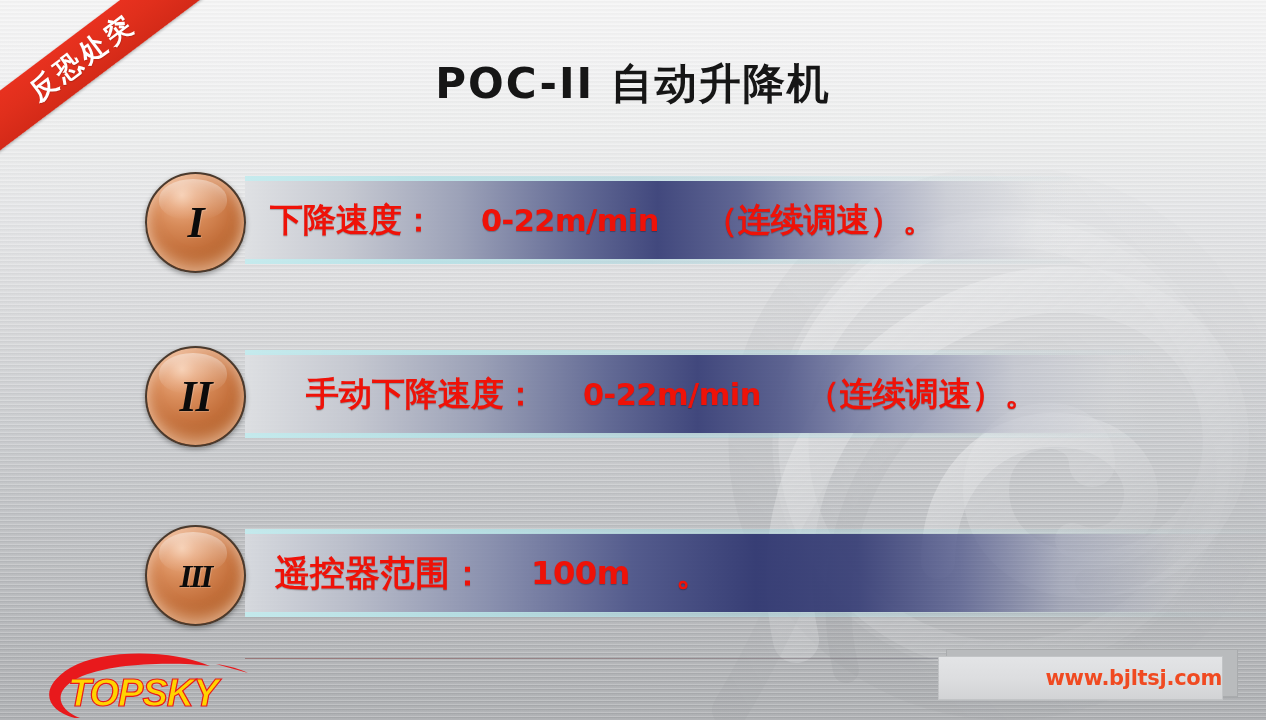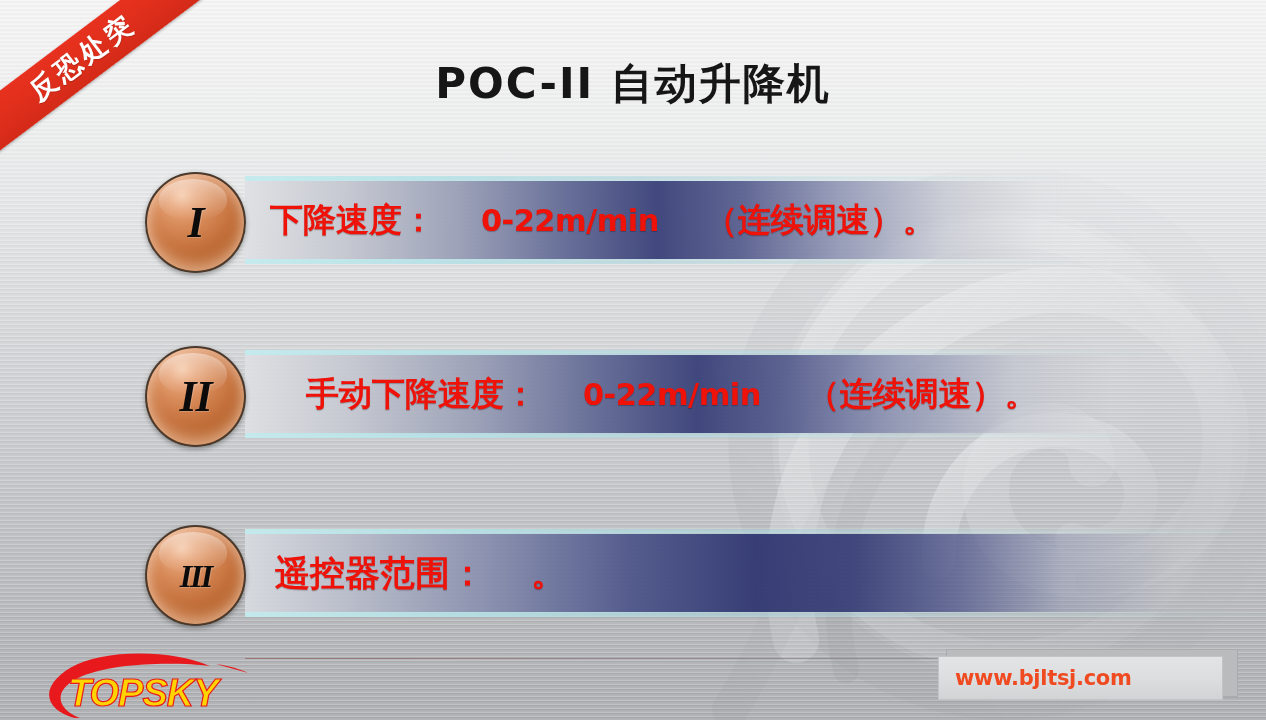--- a/index.html
+++ b/index.html
@@ -282,20 +282,21 @@
   .url-box {
     position: absolute;
     left: 0;
     top: 3px;
     width: 283px;
     height: 42px;
     background: linear-gradient(to bottom, #e3e4e6 0%, #dcdddf 55%, #d2d3d5 100%);
     border: 1px solid #c2c4c6;
     display: flex;
     align-items: center;
+    justify-content: flex-end;
   }
   .url-text {
     margin-left: 16px;
     color: #f04a21;
     font-size: 21px;
     font-weight: bold;
     font-family: "DejaVu Sans", "Liberation Sans", sans-serif;
     letter-spacing: -0.3px;
   }
 </style>
@@ -377,20 +378,21 @@
     <div class="band">
       <div class="band-edge top"></div>
       <div class="band-fill"></div>
       <div class="band-edge bot"></div>
     </div>
     <div class="badge">
       <span class="badge-num roman-3">III</span>
     </div>
     <div class="row-text">
       <span>遥控器范围：</span>
+        <span class="mono-val">100m</span>
         <span>。</span>
     </div>
   </div>
 
   <div class="divider"></div>
 
   <div class="logo">
     <svg viewBox="0 0 240 72" xmlns="http://www.w3.org/2000/svg">
 
       <path d="M186,20 C150,4 80,2 46,22 C10,44 24,70 62,74

